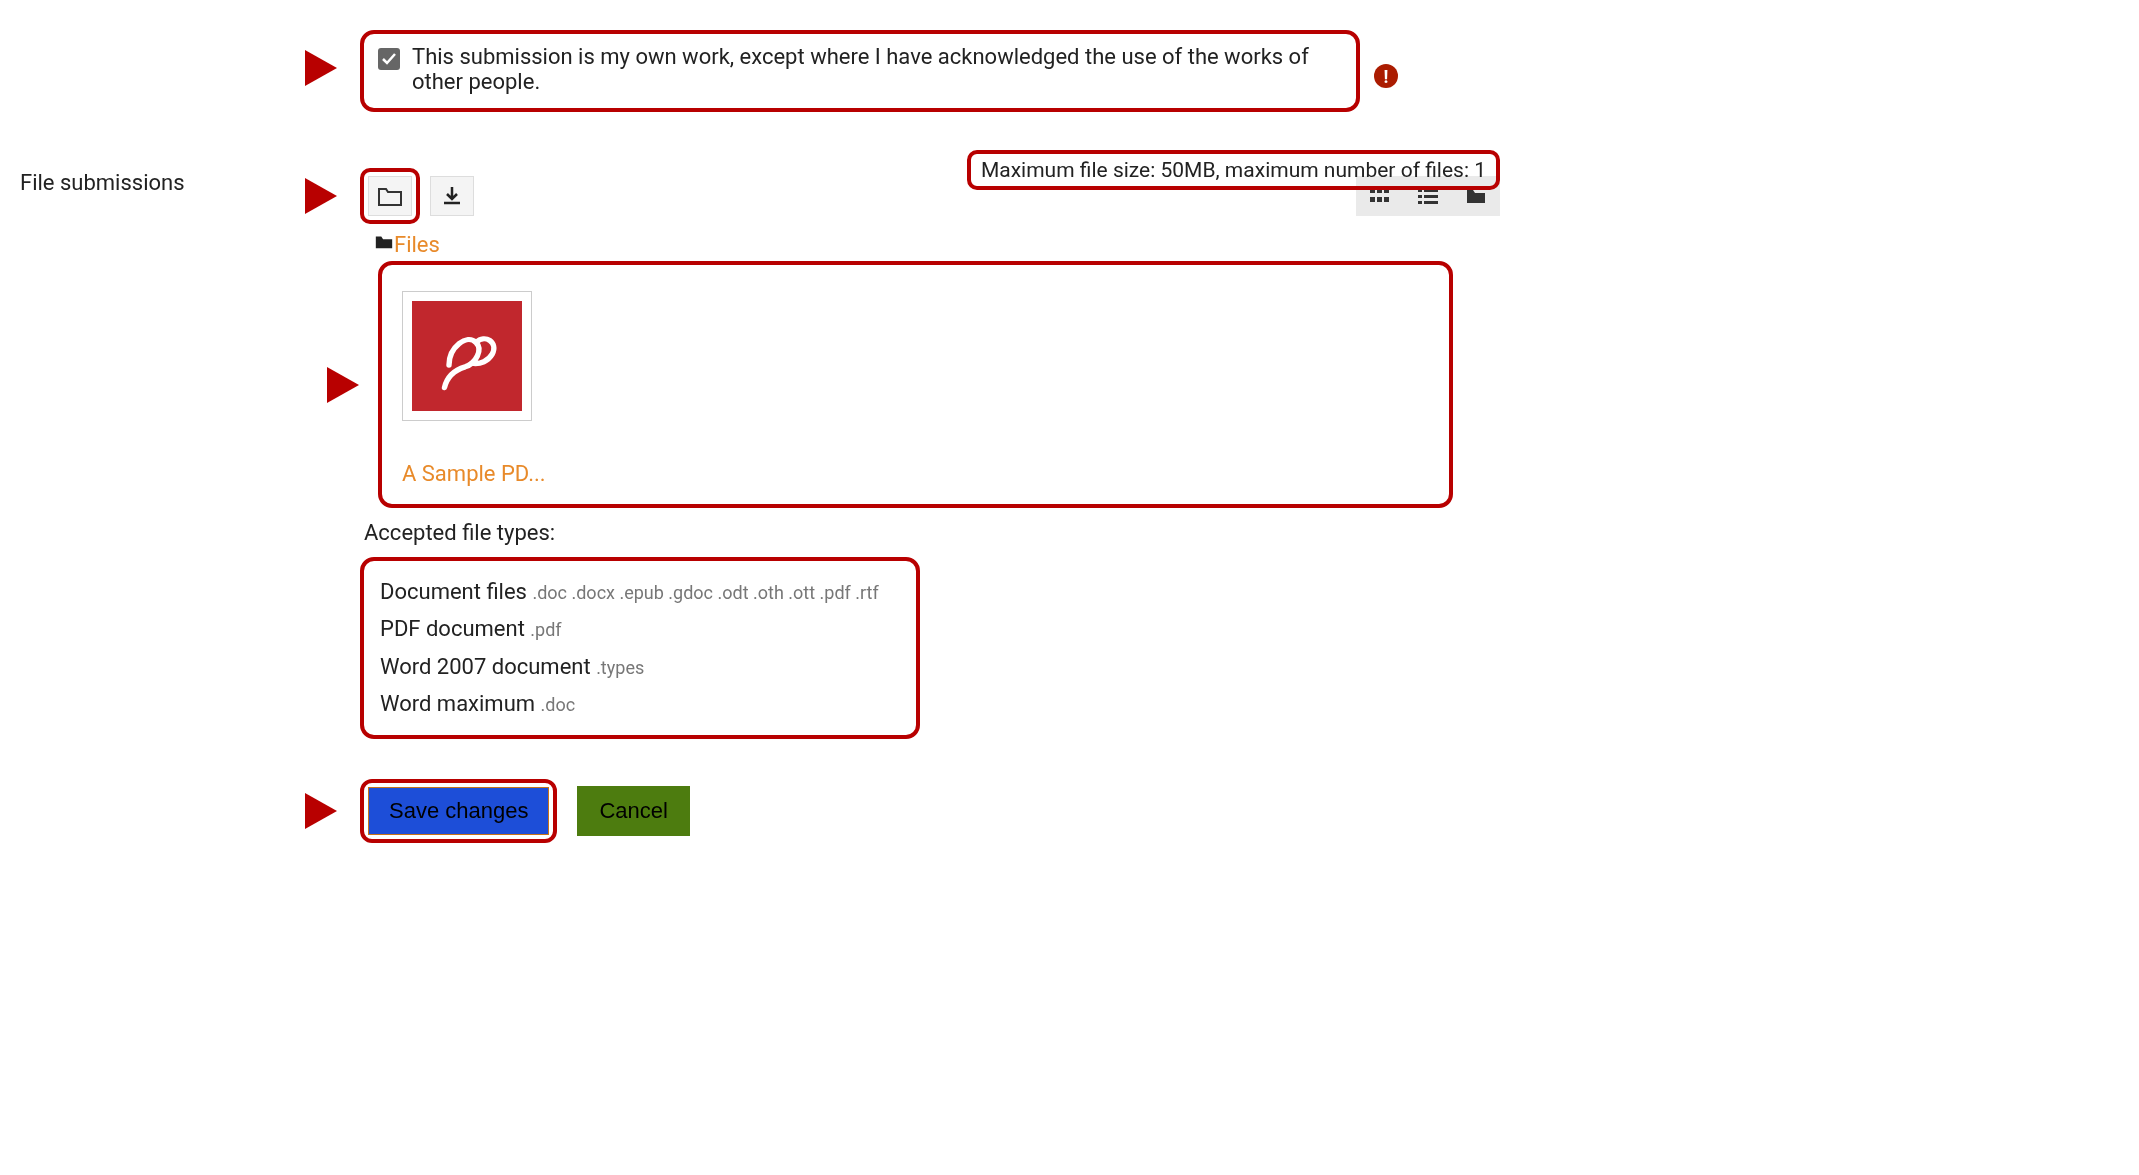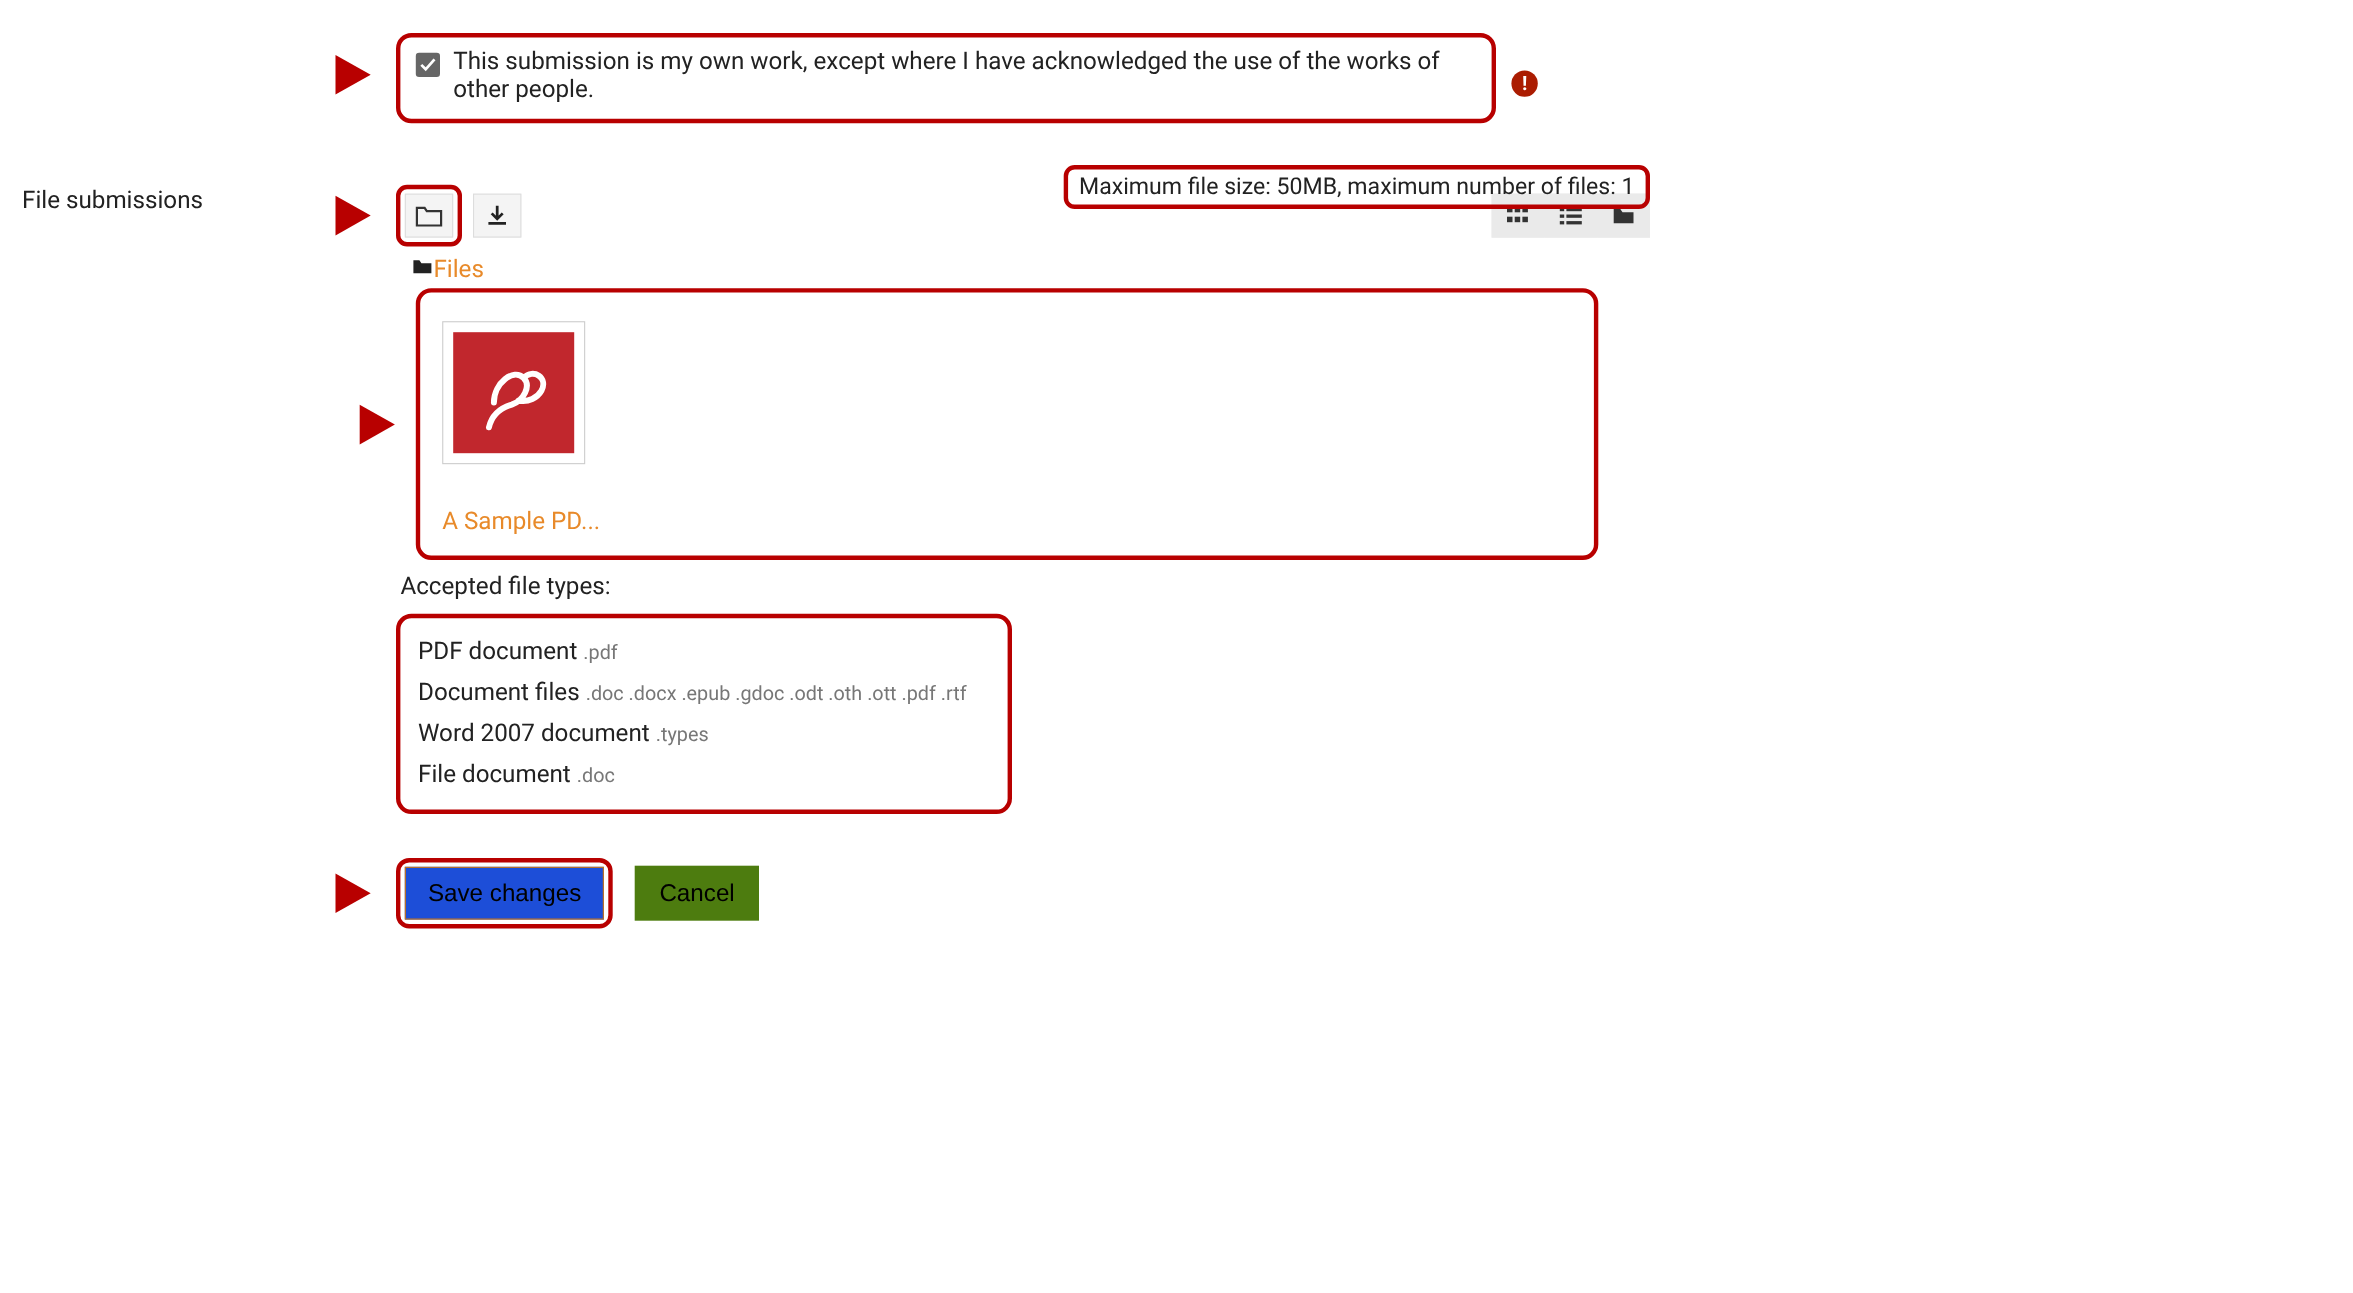--- a/index.html
+++ b/index.html
@@ -309,24 +309,24 @@
             <path d="M30 60 C30 40 50 25 60 35 C68 43 60 58 48 62 C38 65 28 72 25 85 M60 35 C70 25 85 35 78 48 C74 55 65 60 55 58" stroke="#fff" stroke-width="6" fill="none" stroke-linecap="round"></path>
           </svg>
         </div>
       </div>
       <div class="filename">A Sample PD...</div>
     </div>
 
     <div class="accepted-label">Accepted file types:</div>
 
     <div class="types-box">
+      <div><span>Document files </span><span class="ext">.doc .docx .epub .gdoc .odt .oth .ott .pdf .rtf</span></div>
       <div><span>PDF document </span><span class="ext">.pdf</span></div>
-      <div><span>Document files </span><span class="ext">.doc .docx .epub .gdoc .odt .oth .ott .pdf .rtf</span></div>
       <div><span>Word 2007 document </span><span class="ext">.types</span></div>
-      <div><span>File document </span><span class="ext">.doc</span></div>
+      <div><span>Word maximum </span><span class="ext">.doc</span></div>
     </div>
 
     <div class="buttons-row">
       <div class="arrow"></div>
       <div class="save-btn-wrap">
         <button class="save-btn">Save changes</button>
       </div>
       <button class="cancel-btn">Cancel</button>
     </div>
 

